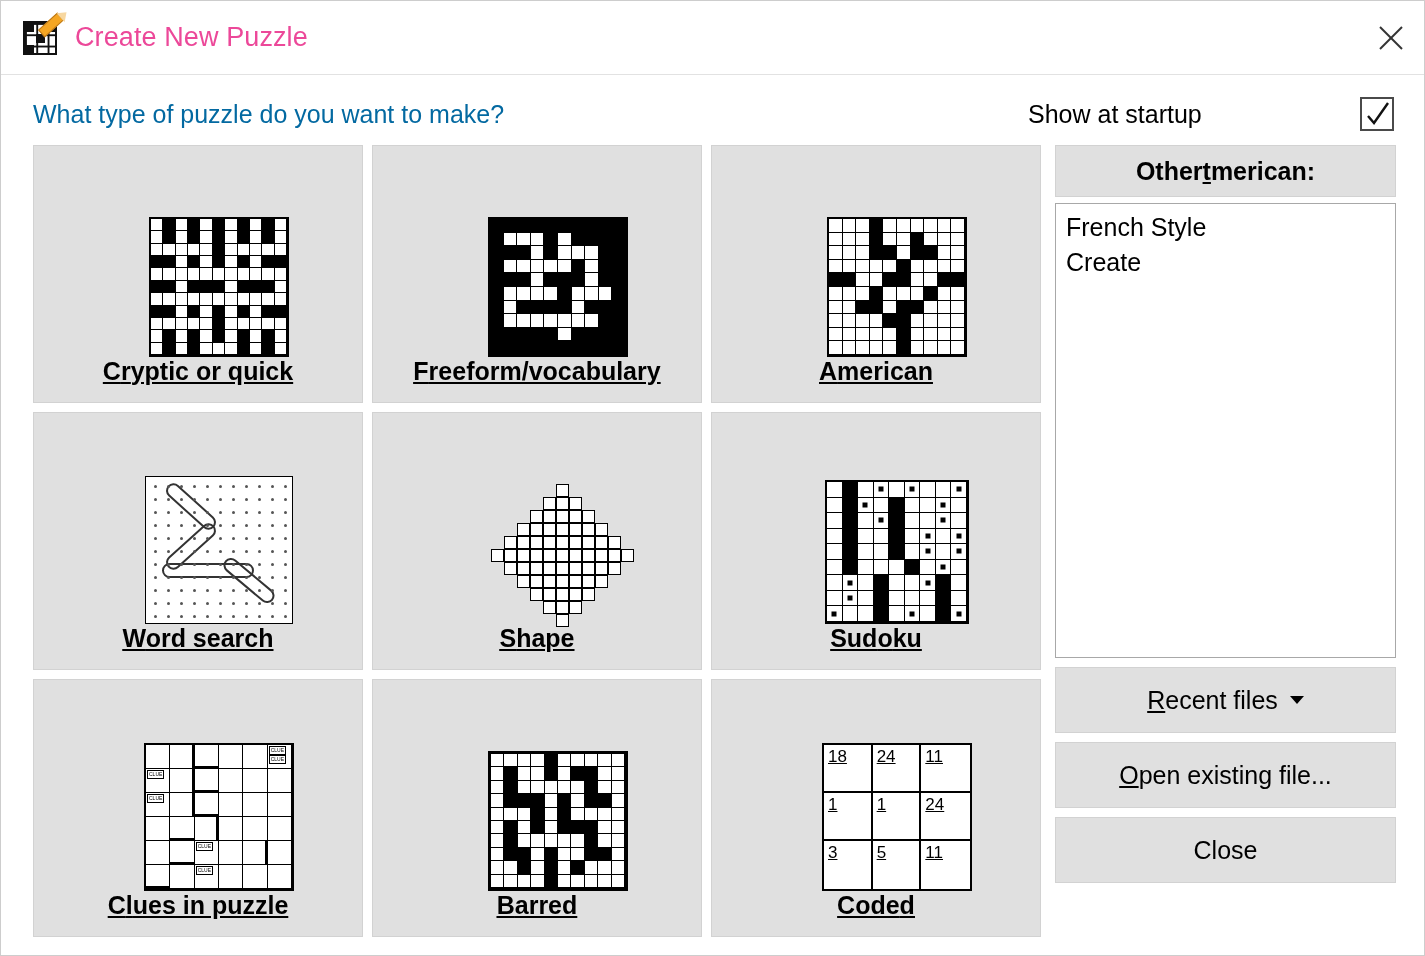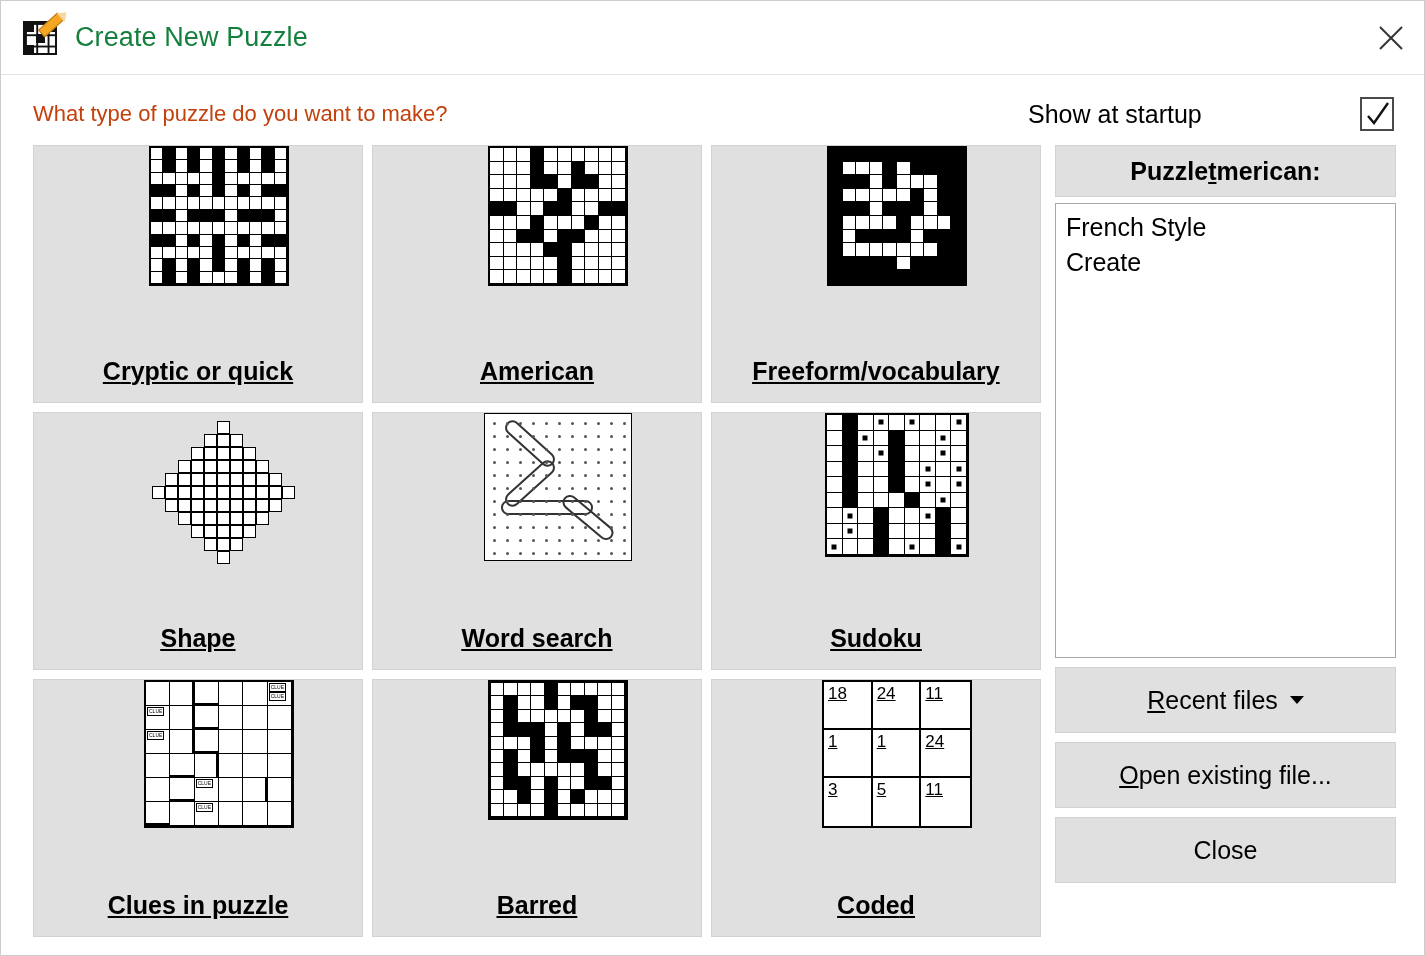--- a/index.html
+++ b/index.html
@@ -51,21 +51,21 @@
     border: 1px solid #b9771a;
   }
   .app-icon .pencil::after {
     content: ""; position: absolute; right: -8px; top: -1px;
     border-left: 8px solid #f7d7a0;
     border-top: 6px solid transparent;
     border-bottom: 6px solid transparent;
   }
   .window-title {
     font-size: 27px;
-    color: #15803d;
+    color: #ec4899;
     letter-spacing: 0.1px;
   }
   .close-btn {
     margin-left: auto;
     width: 66px; height: 72px;
     display: flex; align-items: center; justify-content: center;
     cursor: pointer;
   }
   .close-btn svg { display: block; }
 
@@ -73,21 +73,21 @@
   .content {
     padding: 22px 28px 0 32px;
     height: calc(100% - 74px);
     position: relative;
   }
   .toprow {
     display: flex; align-items: center;
     margin-bottom: 14px;
   }
   .question {
-    font-size: 22px; color: #c2410c;
+    font-size: 25px; color: #0369a1;
   }
   .startup-wrap {
     margin-left: auto;
     display: flex; align-items: center;
     width: 368px;
     justify-content: space-between;
   }
   .startup-label { font-size: 25px; color: #000; }
   .checkbox {
     width: 34px; height: 34px;
@@ -114,21 +114,21 @@
   }
   .tile {
     background: #e0e0e0;
     border: 1px solid #d2d2d2;
     display: flex; flex-direction: column;
     align-items: center; justify-content: center;
     cursor: pointer;
   }
   .tile-art {
     flex: 1 1 auto;
-    display: flex; align-items: flex-start; justify-content: center;
+    display: flex; align-items: flex-end; justify-content: center;
     width: 100%;
     margin-left: 42px;
   }
   .tile-label {
     font-size: 25px; font-weight: bold; color: #000;
     padding-bottom: 16px;
     white-space: nowrap;
   }
   .tile-label u { text-decoration: underline; }
 
@@ -415,20 +415,130 @@
                 <div class="w"></div>
             </div>
           </div>
           <div class="tile-label">
             <span>C</span><u>r</u><span>yptic or quick</span>
           </div>
         </div>
 
         <div class="tile">
           <div class="tile-art">
+            <div class="gridart" style="width:140px;height:140px;grid-template-columns:repeat(10,1fr);grid-template-rows:repeat(10,1fr);background:#000;">
+              <div class="b"></div>
+                <div class="b"></div>
+                <div class="b"></div>
+                <div class="b"></div>
+                <div class="b"></div>
+                <div class="b"></div>
+                <div class="b"></div>
+                <div class="b"></div>
+                <div class="b"></div>
+                <div class="b"></div>
+              <div class="b"></div>
+                <div class="w"></div>
+                <div class="w"></div>
+                <div class="w"></div>
+                <div class="b"></div>
+                <div class="w"></div>
+                <div class="b"></div>
+                <div class="b"></div>
+                <div class="b"></div>
+                <div class="b"></div>
+              <div class="b"></div>
+                <div class="b"></div>
+                <div class="b"></div>
+                <div class="w"></div>
+                <div class="b"></div>
+                <div class="w"></div>
+                <div class="w"></div>
+                <div class="w"></div>
+                <div class="b"></div>
+                <div class="b"></div>
+              <div class="b"></div>
+                <div class="w"></div>
+                <div class="w"></div>
+                <div class="w"></div>
+                <div class="w"></div>
+                <div class="w"></div>
+                <div class="b"></div>
+                <div class="w"></div>
+                <div class="b"></div>
+                <div class="b"></div>
+              <div class="b"></div>
+                <div class="b"></div>
+                <div class="b"></div>
+                <div class="w"></div>
+                <div class="b"></div>
+                <div class="b"></div>
+                <div class="b"></div>
+                <div class="w"></div>
+                <div class="b"></div>
+                <div class="b"></div>
+              <div class="b"></div>
+                <div class="w"></div>
+                <div class="w"></div>
+                <div class="w"></div>
+                <div class="w"></div>
+                <div class="b"></div>
+                <div class="w"></div>
+                <div class="w"></div>
+                <div class="w"></div>
+                <div class="b"></div>
+              <div class="b"></div>
+                <div class="w"></div>
+                <div class="b"></div>
+                <div class="b"></div>
+                <div class="b"></div>
+                <div class="b"></div>
+                <div class="w"></div>
+                <div class="b"></div>
+                <div class="b"></div>
+                <div class="b"></div>
+              <div class="b"></div>
+                <div class="w"></div>
+                <div class="w"></div>
+                <div class="w"></div>
+                <div class="w"></div>
+                <div class="w"></div>
+                <div class="w"></div>
+                <div class="w"></div>
+                <div class="b"></div>
+                <div class="b"></div>
+              <div class="b"></div>
+                <div class="b"></div>
+                <div class="b"></div>
+                <div class="b"></div>
+                <div class="b"></div>
+                <div class="w"></div>
+                <div class="b"></div>
+                <div class="b"></div>
+                <div class="b"></div>
+                <div class="b"></div>
+              <div class="b"></div>
+                <div class="b"></div>
+                <div class="b"></div>
+                <div class="b"></div>
+                <div class="b"></div>
+                <div class="b"></div>
+                <div class="b"></div>
+                <div class="b"></div>
+                <div class="b"></div>
+                <div class="b"></div>
+            </div>
+          </div>
+          <div class="tile-label">
+            <span></span><u>F</u><span>reeform/vocabulary</span>
+          </div>
+        </div>
+
+        <div class="tile">
+          <div class="tile-art">
             <div class="gridart" style="width:140px;height:140px;grid-template-columns:repeat(10,1fr);grid-template-rows:repeat(10,1fr);">
               <div class="w"></div>
                 <div class="w"></div>
                 <div class="w"></div>
                 <div class="b"></div>
                 <div class="w"></div>
                 <div class="w"></div>
                 <div class="w"></div>
                 <div class="w"></div>
                 <div class="w"></div>
@@ -520,201 +630,20 @@
                 <div class="w"></div>
                 <div class="b"></div>
                 <div class="w"></div>
                 <div class="w"></div>
                 <div class="w"></div>
                 <div class="w"></div>
             </div>
           </div>
           <div class="tile-label">
             <span></span><u>A</u><span>merican</span>
-          </div>
-        </div>
-
-        <div class="tile">
-          <div class="tile-art">
-            <div class="gridart" style="width:140px;height:140px;grid-template-columns:repeat(10,1fr);grid-template-rows:repeat(10,1fr);background:#000;">
-              <div class="b"></div>
-                <div class="b"></div>
-                <div class="b"></div>
-                <div class="b"></div>
-                <div class="b"></div>
-                <div class="b"></div>
-                <div class="b"></div>
-                <div class="b"></div>
-                <div class="b"></div>
-                <div class="b"></div>
-              <div class="b"></div>
-                <div class="w"></div>
-                <div class="w"></div>
-                <div class="w"></div>
-                <div class="b"></div>
-                <div class="w"></div>
-                <div class="b"></div>
-                <div class="b"></div>
-                <div class="b"></div>
-                <div class="b"></div>
-              <div class="b"></div>
-                <div class="b"></div>
-                <div class="b"></div>
-                <div class="w"></div>
-                <div class="b"></div>
-                <div class="w"></div>
-                <div class="w"></div>
-                <div class="w"></div>
-                <div class="b"></div>
-                <div class="b"></div>
-              <div class="b"></div>
-                <div class="w"></div>
-                <div class="w"></div>
-                <div class="w"></div>
-                <div class="w"></div>
-                <div class="w"></div>
-                <div class="b"></div>
-                <div class="w"></div>
-                <div class="b"></div>
-                <div class="b"></div>
-              <div class="b"></div>
-                <div class="b"></div>
-                <div class="b"></div>
-                <div class="w"></div>
-                <div class="b"></div>
-                <div class="b"></div>
-                <div class="b"></div>
-                <div class="w"></div>
-                <div class="b"></div>
-                <div class="b"></div>
-              <div class="b"></div>
-                <div class="w"></div>
-                <div class="w"></div>
-                <div class="w"></div>
-                <div class="w"></div>
-                <div class="b"></div>
-                <div class="w"></div>
-                <div class="w"></div>
-                <div class="w"></div>
-                <div class="b"></div>
-              <div class="b"></div>
-                <div class="w"></div>
-                <div class="b"></div>
-                <div class="b"></div>
-                <div class="b"></div>
-                <div class="b"></div>
-                <div class="w"></div>
-                <div class="b"></div>
-                <div class="b"></div>
-                <div class="b"></div>
-              <div class="b"></div>
-                <div class="w"></div>
-                <div class="w"></div>
-                <div class="w"></div>
-                <div class="w"></div>
-                <div class="w"></div>
-                <div class="w"></div>
-                <div class="w"></div>
-                <div class="b"></div>
-                <div class="b"></div>
-              <div class="b"></div>
-                <div class="b"></div>
-                <div class="b"></div>
-                <div class="b"></div>
-                <div class="b"></div>
-                <div class="w"></div>
-                <div class="b"></div>
-                <div class="b"></div>
-                <div class="b"></div>
-                <div class="b"></div>
-              <div class="b"></div>
-                <div class="b"></div>
-                <div class="b"></div>
-                <div class="b"></div>
-                <div class="b"></div>
-                <div class="b"></div>
-                <div class="b"></div>
-                <div class="b"></div>
-                <div class="b"></div>
-                <div class="b"></div>
-            </div>
-          </div>
-          <div class="tile-label">
-            <span></span><u>F</u><span>reeform/vocabulary</span>
-          </div>
-        </div>
-
-        <div class="tile">
-          <div class="tile-art">
-            <div class="shapeart" id="shape-art">
-                <div class="cell" style="left: 73px; top: 8px;"></div>
-                <div class="cell" style="left: 60px; top: 21px;"></div>
-                <div class="cell" style="left: 73px; top: 21px;"></div>
-                <div class="cell" style="left: 86px; top: 21px;"></div>
-                <div class="cell" style="left: 47px; top: 34px;"></div>
-                <div class="cell" style="left: 60px; top: 34px;"></div>
-                <div class="cell" style="left: 73px; top: 34px;"></div>
-                <div class="cell" style="left: 86px; top: 34px;"></div>
-                <div class="cell" style="left: 99px; top: 34px;"></div>
-                <div class="cell" style="left: 34px; top: 47px;"></div>
-                <div class="cell" style="left: 47px; top: 47px;"></div>
-                <div class="cell" style="left: 60px; top: 47px;"></div>
-                <div class="cell" style="left: 73px; top: 47px;"></div>
-                <div class="cell" style="left: 86px; top: 47px;"></div>
-                <div class="cell" style="left: 99px; top: 47px;"></div>
-                <div class="cell" style="left: 112px; top: 47px;"></div>
-                <div class="cell" style="left: 21px; top: 60px;"></div>
-                <div class="cell" style="left: 34px; top: 60px;"></div>
-                <div class="cell" style="left: 47px; top: 60px;"></div>
-                <div class="cell" style="left: 60px; top: 60px;"></div>
-                <div class="cell" style="left: 73px; top: 60px;"></div>
-                <div class="cell" style="left: 86px; top: 60px;"></div>
-                <div class="cell" style="left: 99px; top: 60px;"></div>
-                <div class="cell" style="left: 112px; top: 60px;"></div>
-                <div class="cell" style="left: 125px; top: 60px;"></div>
-                <div class="cell" style="left: 8px; top: 73px;"></div>
-                <div class="cell" style="left: 21px; top: 73px;"></div>
-                <div class="cell" style="left: 34px; top: 73px;"></div>
-                <div class="cell" style="left: 47px; top: 73px;"></div>
-                <div class="cell" style="left: 60px; top: 73px;"></div>
-                <div class="cell" style="left: 73px; top: 73px;"></div>
-                <div class="cell" style="left: 86px; top: 73px;"></div>
-                <div class="cell" style="left: 99px; top: 73px;"></div>
-                <div class="cell" style="left: 112px; top: 73px;"></div>
-                <div class="cell" style="left: 125px; top: 73px;"></div>
-                <div class="cell" style="left: 138px; top: 73px;"></div>
-                <div class="cell" style="left: 21px; top: 86px;"></div>
-                <div class="cell" style="left: 34px; top: 86px;"></div>
-                <div class="cell" style="left: 47px; top: 86px;"></div>
-                <div class="cell" style="left: 60px; top: 86px;"></div>
-                <div class="cell" style="left: 73px; top: 86px;"></div>
-                <div class="cell" style="left: 86px; top: 86px;"></div>
-                <div class="cell" style="left: 99px; top: 86px;"></div>
-                <div class="cell" style="left: 112px; top: 86px;"></div>
-                <div class="cell" style="left: 125px; top: 86px;"></div>
-                <div class="cell" style="left: 34px; top: 99px;"></div>
-                <div class="cell" style="left: 47px; top: 99px;"></div>
-                <div class="cell" style="left: 60px; top: 99px;"></div>
-                <div class="cell" style="left: 73px; top: 99px;"></div>
-                <div class="cell" style="left: 86px; top: 99px;"></div>
-                <div class="cell" style="left: 99px; top: 99px;"></div>
-                <div class="cell" style="left: 112px; top: 99px;"></div>
-                <div class="cell" style="left: 47px; top: 112px;"></div>
-                <div class="cell" style="left: 60px; top: 112px;"></div>
-                <div class="cell" style="left: 73px; top: 112px;"></div>
-                <div class="cell" style="left: 86px; top: 112px;"></div>
-                <div class="cell" style="left: 99px; top: 112px;"></div>
-                <div class="cell" style="left: 60px; top: 125px;"></div>
-                <div class="cell" style="left: 73px; top: 125px;"></div>
-                <div class="cell" style="left: 86px; top: 125px;"></div>
-                <div class="cell" style="left: 73px; top: 138px;"></div>
-              </div>
-          </div>
-          <div class="tile-label">
-            <span></span><u>S</u><span>hape</span>
           </div>
         </div>
 
         <div class="tile">
           <div class="tile-art">
             <div class="wsart" id="ws-art">
               <div class="cap" style="left:14px; top:22px; width:62px; transform:rotate(42deg);"></div>
               <div class="cap" style="left:14px; top:22px; width:62px; transform:rotate(-42deg); top:62px;"></div>
               <div class="cap" style="left:16px; top:86px; width:92px;"></div>
               <div class="cap" style="left:72px; top:96px; width:62px; transform:rotate(40deg);"></div>
@@ -841,20 +770,91 @@
                 <div class="dot" style="left: 138px; top: 138px;"></div>
               </div>
           </div>
           <div class="tile-label">
             <span></span><u>W</u><span>ord search</span>
           </div>
         </div>
 
         <div class="tile">
           <div class="tile-art">
+            <div class="shapeart" id="shape-art">
+                <div class="cell" style="left: 73px; top: 8px;"></div>
+                <div class="cell" style="left: 60px; top: 21px;"></div>
+                <div class="cell" style="left: 73px; top: 21px;"></div>
+                <div class="cell" style="left: 86px; top: 21px;"></div>
+                <div class="cell" style="left: 47px; top: 34px;"></div>
+                <div class="cell" style="left: 60px; top: 34px;"></div>
+                <div class="cell" style="left: 73px; top: 34px;"></div>
+                <div class="cell" style="left: 86px; top: 34px;"></div>
+                <div class="cell" style="left: 99px; top: 34px;"></div>
+                <div class="cell" style="left: 34px; top: 47px;"></div>
+                <div class="cell" style="left: 47px; top: 47px;"></div>
+                <div class="cell" style="left: 60px; top: 47px;"></div>
+                <div class="cell" style="left: 73px; top: 47px;"></div>
+                <div class="cell" style="left: 86px; top: 47px;"></div>
+                <div class="cell" style="left: 99px; top: 47px;"></div>
+                <div class="cell" style="left: 112px; top: 47px;"></div>
+                <div class="cell" style="left: 21px; top: 60px;"></div>
+                <div class="cell" style="left: 34px; top: 60px;"></div>
+                <div class="cell" style="left: 47px; top: 60px;"></div>
+                <div class="cell" style="left: 60px; top: 60px;"></div>
+                <div class="cell" style="left: 73px; top: 60px;"></div>
+                <div class="cell" style="left: 86px; top: 60px;"></div>
+                <div class="cell" style="left: 99px; top: 60px;"></div>
+                <div class="cell" style="left: 112px; top: 60px;"></div>
+                <div class="cell" style="left: 125px; top: 60px;"></div>
+                <div class="cell" style="left: 8px; top: 73px;"></div>
+                <div class="cell" style="left: 21px; top: 73px;"></div>
+                <div class="cell" style="left: 34px; top: 73px;"></div>
+                <div class="cell" style="left: 47px; top: 73px;"></div>
+                <div class="cell" style="left: 60px; top: 73px;"></div>
+                <div class="cell" style="left: 73px; top: 73px;"></div>
+                <div class="cell" style="left: 86px; top: 73px;"></div>
+                <div class="cell" style="left: 99px; top: 73px;"></div>
+                <div class="cell" style="left: 112px; top: 73px;"></div>
+                <div class="cell" style="left: 125px; top: 73px;"></div>
+                <div class="cell" style="left: 138px; top: 73px;"></div>
+                <div class="cell" style="left: 21px; top: 86px;"></div>
+                <div class="cell" style="left: 34px; top: 86px;"></div>
+                <div class="cell" style="left: 47px; top: 86px;"></div>
+                <div class="cell" style="left: 60px; top: 86px;"></div>
+                <div class="cell" style="left: 73px; top: 86px;"></div>
+                <div class="cell" style="left: 86px; top: 86px;"></div>
+                <div class="cell" style="left: 99px; top: 86px;"></div>
+                <div class="cell" style="left: 112px; top: 86px;"></div>
+                <div class="cell" style="left: 125px; top: 86px;"></div>
+                <div class="cell" style="left: 34px; top: 99px;"></div>
+                <div class="cell" style="left: 47px; top: 99px;"></div>
+                <div class="cell" style="left: 60px; top: 99px;"></div>
+                <div class="cell" style="left: 73px; top: 99px;"></div>
+                <div class="cell" style="left: 86px; top: 99px;"></div>
+                <div class="cell" style="left: 99px; top: 99px;"></div>
+                <div class="cell" style="left: 112px; top: 99px;"></div>
+                <div class="cell" style="left: 47px; top: 112px;"></div>
+                <div class="cell" style="left: 60px; top: 112px;"></div>
+                <div class="cell" style="left: 73px; top: 112px;"></div>
+                <div class="cell" style="left: 86px; top: 112px;"></div>
+                <div class="cell" style="left: 99px; top: 112px;"></div>
+                <div class="cell" style="left: 60px; top: 125px;"></div>
+                <div class="cell" style="left: 73px; top: 125px;"></div>
+                <div class="cell" style="left: 86px; top: 125px;"></div>
+                <div class="cell" style="left: 73px; top: 138px;"></div>
+              </div>
+          </div>
+          <div class="tile-label">
+            <span></span><u>S</u><span>hape</span>
+          </div>
+        </div>
+
+        <div class="tile">
+          <div class="tile-art">
             <div class="sudart" id="sud-art">
                 <div></div>
                 <div class="bk"></div>
                 <div></div>
                 <div class="v"></div>
                 <div></div>
                 <div class="v"></div>
                 <div></div>
                 <div></div>
                 <div class="v"></div>
@@ -1120,21 +1120,21 @@
           </div>
           <div class="tile-label">
             <span>Code</span><u>d</u><span></span>
           </div>
         </div>
 
       </div>
 
       <div class="side">
         <div class="side-header">
-          <span>Puzzle </span>
+          <span>Other </span>
             <u>t</u>
             <span>merican:</span>
         </div>
         <div class="listbox">
           <div class="item">French Style</div>
           <div class="item">Create</div>
         </div>
         <div class="side-btn">
           <span><span></span><u>R</u><span>ecent files</span></span>
           <span class="caret"></span>

